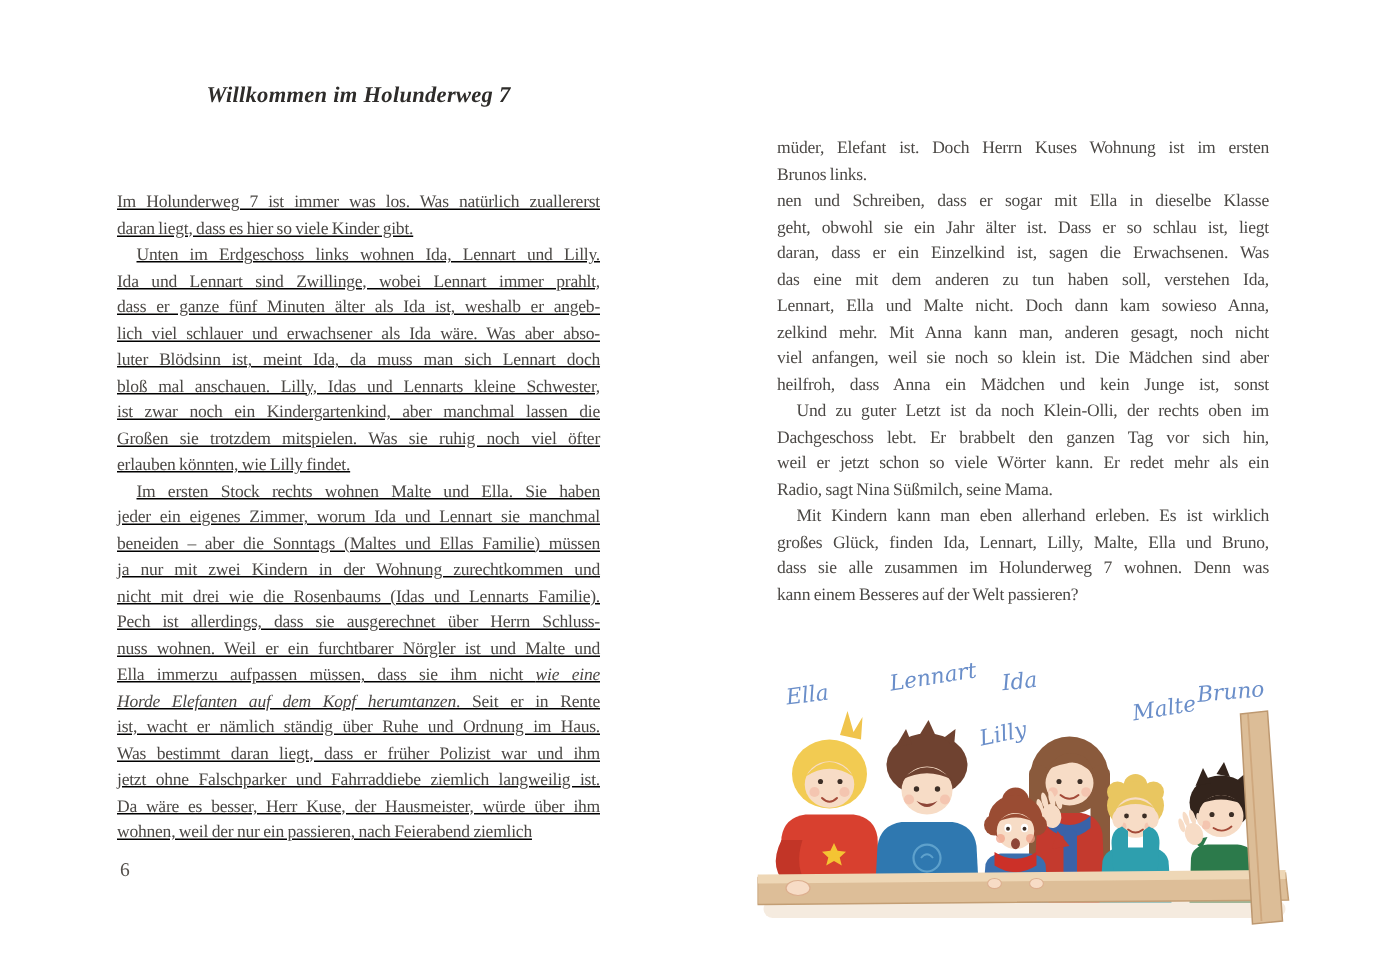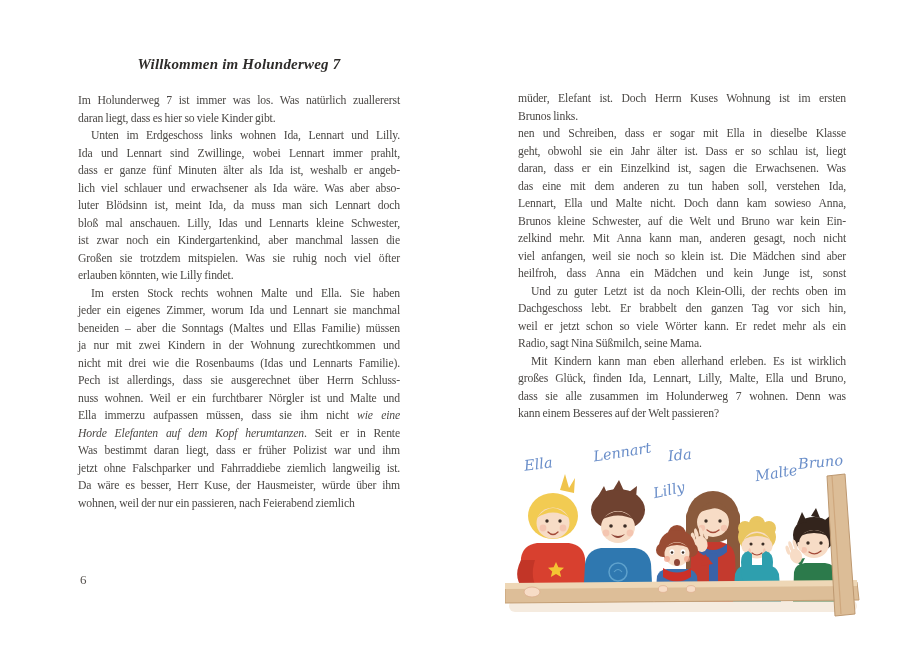--- a/index.html
+++ b/index.html
@@ -6,21 +6,21 @@
   .spread {
     position:relative; width:918px; height:648px; background:#ffffff;
     font-family:"Liberation Serif", serif; overflow:hidden;
   }
   .chapter-title {
     margin:0; text-align:center; font-size:15px; font-weight:bold;
     color:#2e2c2a; letter-spacing:.2px; height:20px;font-style:italic;
   }
   .page-left  { position:absolute; left:78px;  top:56px; width:322px; }
   .page-right { position:absolute; left:518px; top:62px; width:328px;margin-top:28px; }
-  .page-left .body { margin-top:16px; }
+  .page-left .body { margin-top:50px;text-decoration:underline; }
   .body .line {
     font-size:11.7px; line-height:17.5px; color:#4b4845;
     letter-spacing:-0.15px; word-spacing:-0.4px;
     text-align:justify; text-align-last:justify;
   }
   .body .line.last   { text-align-last:left; }
   .body .line.indent { text-indent:13px; }
   .page-num {
     position:absolute; left:80px; top:572px; font-size:13px; color:#55514d;
   }
@@ -60,39 +60,39 @@
         <div class="line last"><span>erlauben könnten, wie Lilly findet.</span></div>
         <div class="line indent"><span>Im ersten Stock rechts wohnen Malte und Ella. Sie haben</span></div>
         <div class="line"><span>jeder ein eigenes Zimmer, worum Ida und Lennart sie manchmal</span></div>
         <div class="line"><span>beneiden – aber die Sonntags (Maltes und Ellas Familie) müssen</span></div>
         <div class="line"><span>ja nur mit zwei Kindern in der Wohnung zurechtkommen und</span></div>
         <div class="line"><span>nicht mit drei wie die Rosenbaums (Idas und Lennarts Familie).</span></div>
         <div class="line"><span>Pech ist allerdings, dass sie ausgerechnet über Herrn Schluss-</span></div>
         <div class="line"><span>nuss wohnen. Weil er ein furchtbarer Nörgler ist und Malte und</span></div>
         <div class="line"><span>Ella immerzu aufpassen müssen, dass sie ihm nicht </span><i>wie eine</i></div>
         <div class="line"><i>Horde Elefanten auf dem Kopf herumtanzen</i><span>. Seit er in Rente</span></div>
+        <div class="line"><span>ist, wacht er nämlich ständig über Ruhe und Ordnung im Haus.</span></div>
         <div class="line"><span>Was bestimmt daran liegt, dass er früher Polizist war und ihm</span></div>
         <div class="line"><span>jetzt ohne Falschparker und Fahrraddiebe ziemlich langweilig ist.</span></div>
         <div class="line"><span>Da wäre es besser, Herr Kuse, der Hausmeister, würde über ihm</span></div>
         <div class="line last"><span>wohnen, weil der nur ein passieren, nach Feierabend ziemlich</span></div>
       </div>
   </div>
 
   <div class="page-num">6</div>
 
   <div class="page-right">
     <div class="body" id="right-body">
         <div class="line"><span>müder, Elefant ist. Doch Herrn Kuses Wohnung ist im ersten</span></div>
         <div class="line last"><span>Brunos links.</span></div>
         <div class="line"><span>nen und Schreiben, dass er sogar mit Ella in dieselbe Klasse</span></div>
         <div class="line"><span>geht, obwohl sie ein Jahr älter ist. Dass er so schlau ist, liegt</span></div>
         <div class="line"><span>daran, dass er ein Einzelkind ist, sagen die Erwachsenen. Was</span></div>
         <div class="line"><span>das eine mit dem anderen zu tun haben soll, verstehen Ida,</span></div>
         <div class="line"><span>Lennart, Ella und Malte nicht. Doch dann kam sowieso Anna,</span></div>
-        <div class="line"><span>Brunos kleine Schwester, auf die Welt und Bruno war kein Ein-</span></div>
         <div class="line"><span>zelkind mehr. Mit Anna kann man, anderen gesagt, noch nicht</span></div>
         <div class="line"><span>viel anfangen, weil sie noch so klein ist. Die Mädchen sind aber</span></div>
         <div class="line"><span>heilfroh, dass Anna ein Mädchen und kein Junge ist, sonst</span></div>
         <div class="line indent"><span>Und zu guter Letzt ist da noch Klein-Olli, der rechts oben im</span></div>
         <div class="line"><span>Dachgeschoss lebt. Er brabbelt den ganzen Tag vor sich hin,</span></div>
         <div class="line"><span>weil er jetzt schon so viele Wörter kann. Er redet mehr als ein</span></div>
         <div class="line last"><span>Radio, sagt Nina Süßmilch, seine Mama.</span></div>
         <div class="line indent"><span>Mit Kindern kann man eben allerhand erleben. Es ist wirklich</span></div>
         <div class="line"><span>großes Glück, finden Ida, Lennart, Lilly, Malte, Ella und Bruno,</span></div>
         <div class="line"><span>dass sie alle zusammen im Holunderweg 7 wohnen. Denn was</span></div>

